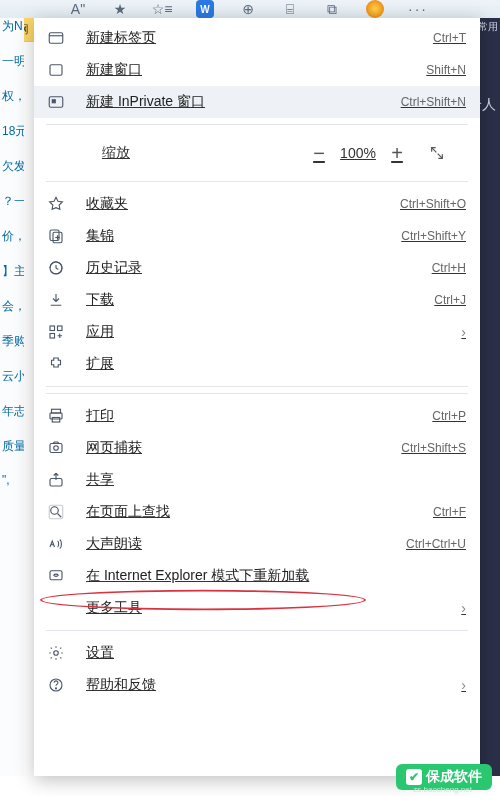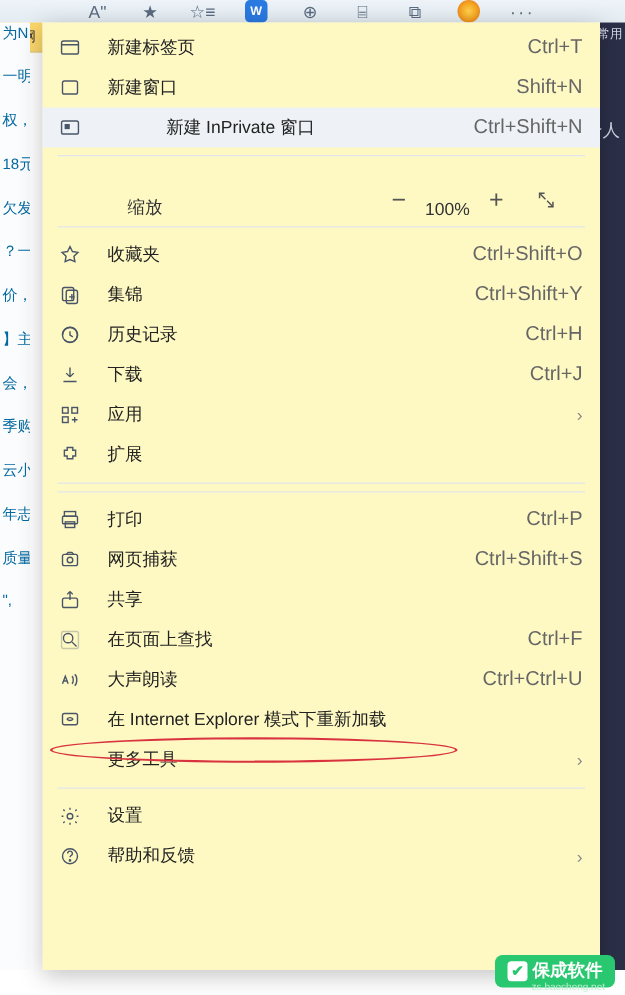--- a/index.html
+++ b/index.html
@@ -37,47 +37,48 @@
   .star-fill { color:#2a7ae2; }
   .wico { width:18px;height:18px;border-radius:4px;display:flex;align-items:center;justify-content:center;color:#fff;font-size:10px;font-weight:bold;}
   .blue{background:#2a7ae2;} .orangecirc{background:radial-gradient(circle,#ffd24d,#f5a623,#e06a1a);border-radius:50%;}
   .dots3{letter-spacing:2px;color:#555;}
   .tabstrip{position:absolute;left:0;top:18px;height:24px;width:34px;background:#fcd76b;border-bottom:1px solid #e1cc8a;font-size:11px;display:flex;align-items:center;padding-left:4px;color:#333;}
 
   
   .menu {
     position: absolute;
     left: 34px; top: 18px; right: 20px; bottom: 20px;
-    background: #fef9c3;
+    background: #ffffff;
     box-shadow: 0 4px 18px rgba(0,0,0,0.25);
     overflow: hidden;
+    text-decoration: underline;
   }
   .menu-inner { padding: 4px 0; }
   .item {
     display: flex; align-items: center;
     height: 32px;
     padding: 0 14px 0 12px;
     color: #222;
     cursor: default;
   }
-  .item.hover { background: #eef2f6; gap: 47px; }
+  .item.hover { background: #eef2f6; }
   .item .ico {
     width: 20px; height: 20px; margin-right: 20px;
     display: flex; align-items: center; justify-content: center;
     color: #4a5568;
   }
   .item .ico svg { width: 18px; height: 18px; }
   .item .ico.blank { visibility: hidden; }
   .item .label { flex: 1; font-size: 14px; }
-  .item .shortcut { font-size: 16px; color: #666; }
+  .item .shortcut { font-size: 12px; color: #666; }
   .item .chev { color: #888; font-size: 14px; margin-left: 6px; }
   .sep { height: 1px; background: #e2e6ec; margin: 6px 12px; }
 
   .zoom-row {
-    display:flex; align-items:flex-end; height: 44px; padding: 0 28px;
+    display:flex; align-items:center; height: 44px; padding: 0 28px;
   }
   .zoom-row .ico { width:20px; margin-right:20px; visibility:hidden; }
   .zoom-row .label { flex: 1; font-size: 14px; }
   .zbtn {
     width: 30px; height: 30px; display:flex;align-items:center;justify-content:center;
     color:#555; font-size:20px; cursor:default;
   }
   .zpct { width:48px; text-align:center; font-size:14px; }
   .expand { margin-left: 10px; }
 
@@ -92,21 +93,21 @@
   .watermark {
     position:absolute; right: 8px; bottom: 6px;
     display:flex; align-items:center; gap:4px;
     background:#29c76f; color:#fff; font-weight:bold;
     padding:4px 10px; border-radius:6px; font-size:14px;
   }
   .watermark .shield{
     width:16px;height:16px;background:#fff;color:#29c76f;border-radius:3px;
     display:flex;align-items:center;justify-content:center;font-size:12px;
   }
-  .wm-sub2{position:absolute;right:16px;bottom:2px;font-size:8px;color:#bdf0d2;}
+  .wm-sub2{position:absolute;right:28px;bottom:2px;font-size:8px;color:#bdf0d2;}
 
   .tag-changyong{position:absolute;right:2px;top:20px;font-size:10px;color:#d8dbe8;writing-mode:horizontal-tb;text-align:center;}
   .tag-geren{position:absolute;right:4px;top:96px;font-size:14px;color:#cfd3e2;}
 </style>
 </head>
 <body>
 
 <div class="page-bg"></div>
 
 <div class="toolbar">

